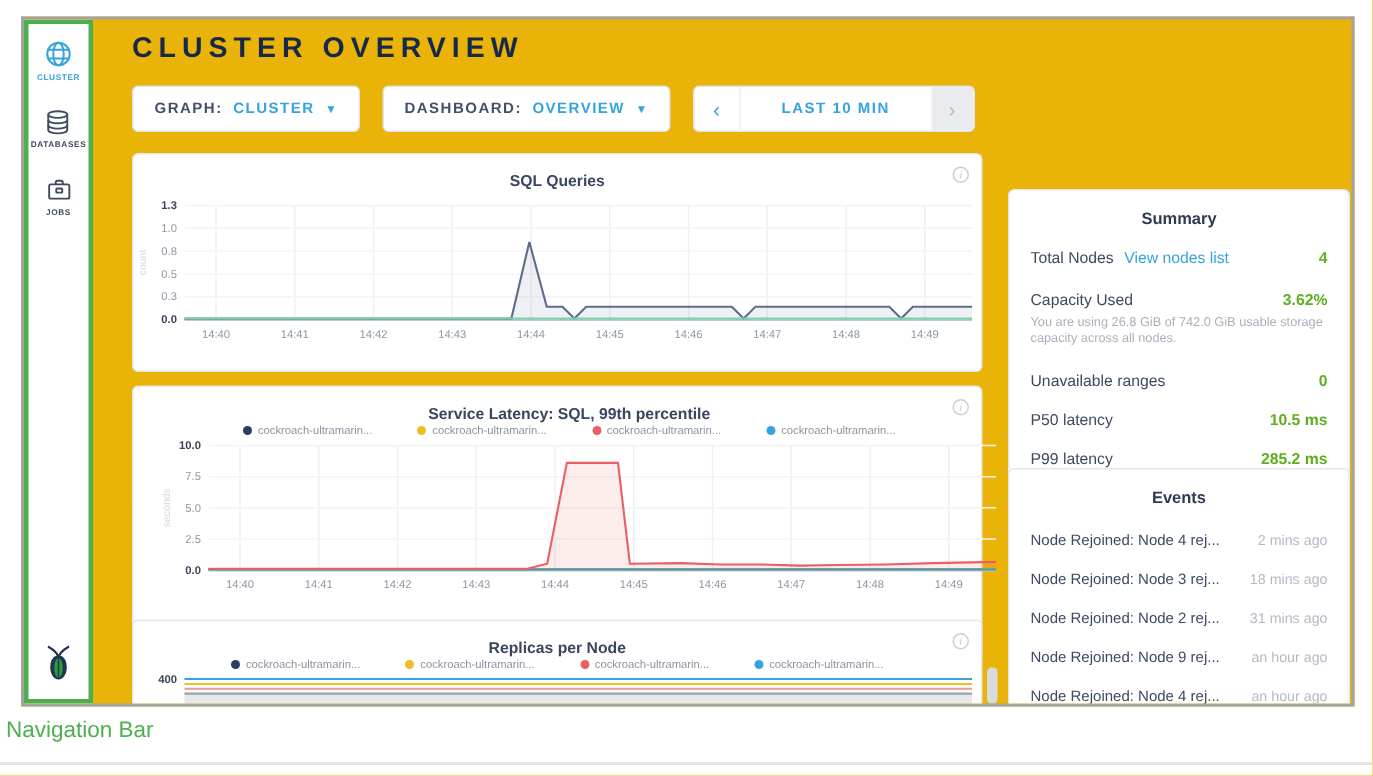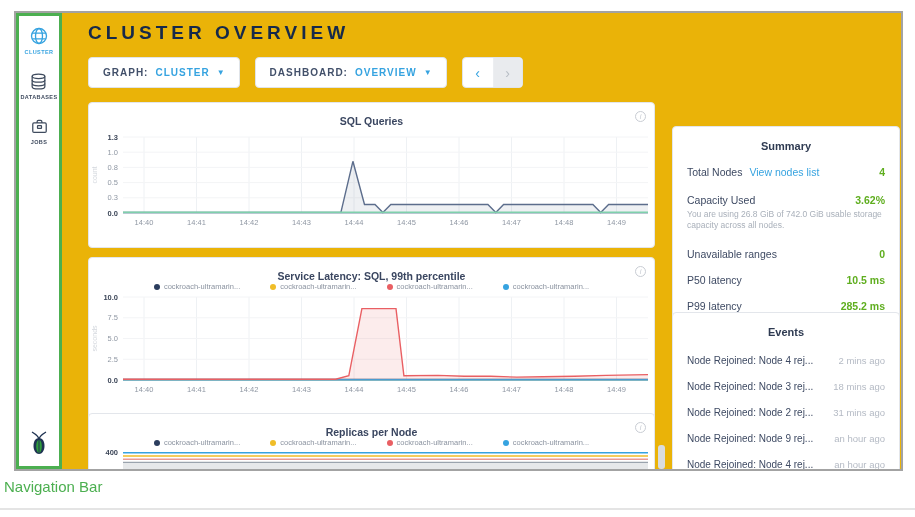--- a/index.html
+++ b/index.html
@@ -137,20 +137,21 @@
         <span class="dd-value">CLUSTER</span>
         <span class="caret">▼</span>
       </div>
       <div class="dd">
         <span class="dd-label">DASHBOARD:</span>
         <span class="dd-value">OVERVIEW</span>
         <span class="caret">▼</span>
       </div>
       <div class="timesel">
         <div class="ts-prev">‹</div>
+        <div class="ts-label">LAST 10 MIN</div>
         <div class="ts-next">›</div>
       </div>
     </div>
 
     <div class="card chart-card" style="top:89px; height:146px;">
       <div class="chart-head">
         <span class="chart-title">SQL Queries</span>
         <span class="info">i</span>
       </div>
       <div class="plot"><svg width="565" height="118">
@@ -186,21 +187,21 @@
             <text x="265" y="100" text-anchor="middle" class="tick">14:44</text>
             <text x="317.5" y="100" text-anchor="middle" class="tick">14:45</text>
             <text x="370" y="100" text-anchor="middle" class="tick">14:46</text>
             <text x="422.5" y="100" text-anchor="middle" class="tick">14:47</text>
             <text x="475.00000000000006" y="100" text-anchor="middle" class="tick">14:48</text>
             <text x="527.5" y="100" text-anchor="middle" class="tick">14:49</text>
             <text text-anchor="middle" class="ylab" transform="translate(8,50) rotate(-90)">count</text>
           </svg></div>
     </div>
 
-    <div class="card chart-card" style="top:244px; height:183px;">
+    <div class="card chart-card" style="top:244px; height:183px;padding-left:16px;">
       <div class="chart-head">
         <span class="chart-title">Service Latency: SQL, 99th percentile</span>
         <span class="info">i</span>
       </div>
       <div class="legend">
           <span class="lg-item">
             <span class="dot" style="background: rgb(43, 61, 94);"></span>
             <span>cockroach-ultramarin...</span>
           </span>
           <span class="lg-item">

